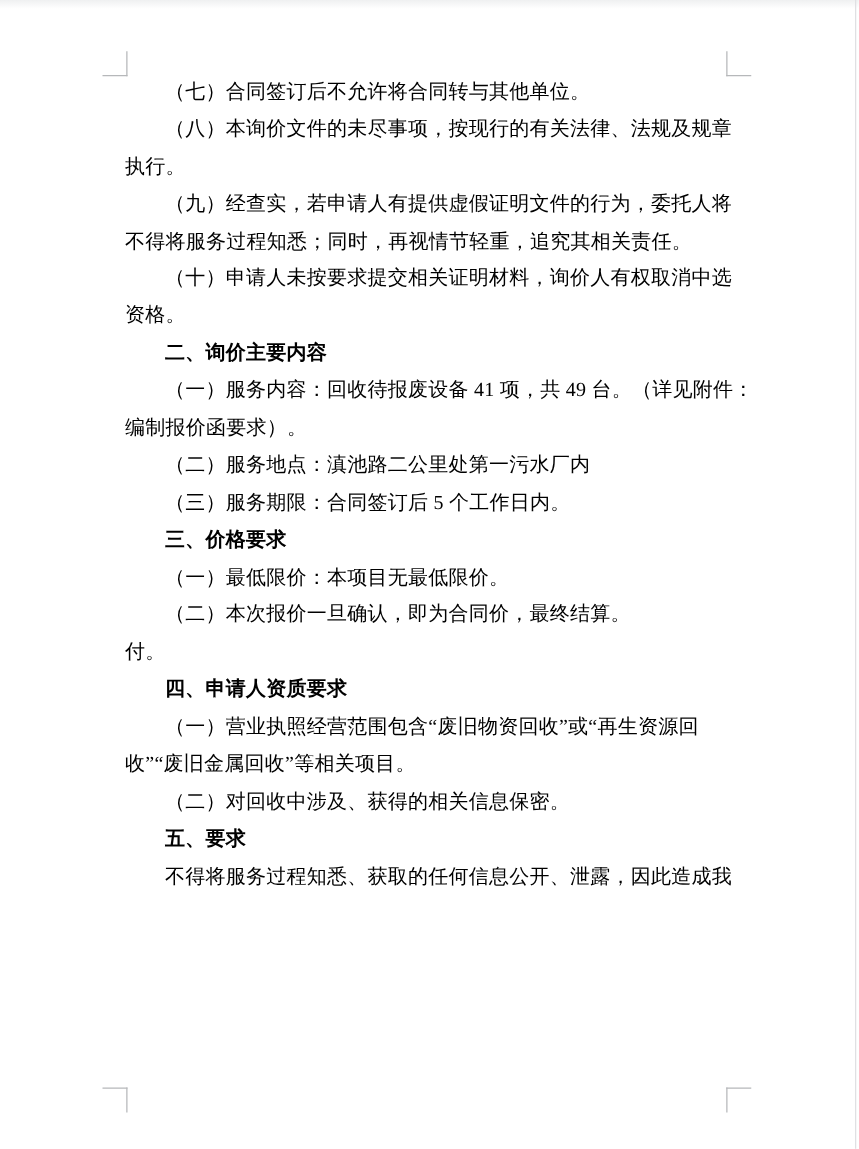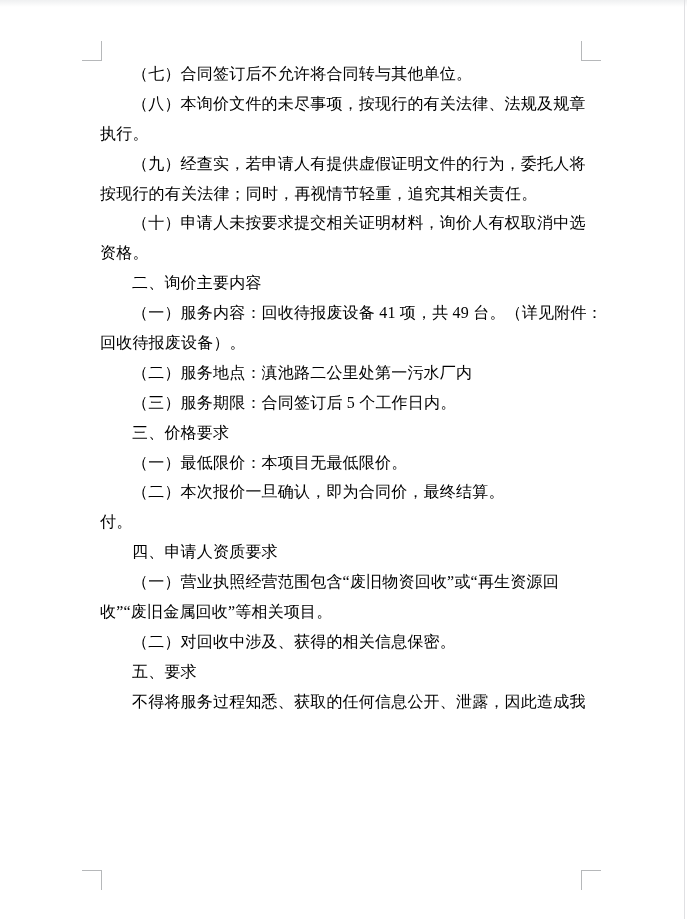--- a/index.html
+++ b/index.html
@@ -39,45 +39,45 @@
     color:var(--ink);
   }
   .line{
     height:29.9px;
     line-height:29.9px;
     font-size:16px;
     white-space:nowrap;
     letter-spacing:0.2px;
   }
   .line.indent{text-indent:32px;}
-  .run.bold{font-weight:normal;}
+  .run.bold{font-weight:bold;}
 </style>
 </head>
 <body>
 
 <div class="page">
   <div class="top-fade"></div>
   <div class="right-edge"></div>
 
   <div class="crop tl"></div>
   <div class="crop tr"></div>
   <div class="crop bl"></div>
   <div class="crop br"></div>
 
   <div class="text-block" id="text-block">
       <div class="line indent"><span class="run">（七）合同签订后不允许将合同转与其他单位。</span></div>
       <div class="line indent"><span class="run">（八）本询价文件的未尽事项，按现行的有关法律、法规及规章</span></div>
       <div class="line"><span class="run">执行。</span></div>
       <div class="line indent"><span class="run">（九）经查实，若申请人有提供虚假证明文件的行为，委托人将</span></div>
-      <div class="line"><span class="run">按现行的有关法律；同时，再视情节轻重，追究其相关责任。</span></div>
+      <div class="line"><span class="run">不得将服务过程知悉；同时，再视情节轻重，追究其相关责任。</span></div>
       <div class="line indent"><span class="run">（十）申请人未按要求提交相关证明材料，询价人有权取消中选</span></div>
       <div class="line"><span class="run">资格。</span></div>
       <div class="line indent"><span class="run bold">二、询价主要内容</span></div>
       <div class="line indent"><span class="run">（一）服务内容：回收待报废设备 41 项，共 49 台。（详见附件：</span></div>
-      <div class="line"><span class="run">回收待报废设备）。</span></div>
+      <div class="line"><span class="run">编制报价函要求）。</span></div>
       <div class="line indent"><span class="run">（二）服务地点：滇池路二公里处第一污水厂内</span></div>
       <div class="line indent"><span class="run">（三）服务期限：合同签订后 5 个工作日内。</span></div>
       <div class="line indent"><span class="run bold">三、价格要求</span></div>
       <div class="line indent"><span class="run">（一）最低限价：本项目无最低限价。</span></div>
       <div class="line indent"><span class="run">（二）本次报价一旦确认，即为合同价，最终结算。</span></div>
       <div class="line"><span class="run">付。</span></div>
       <div class="line indent"><span class="run bold">四、申请人资质要求</span></div>
       <div class="line indent"><span class="run">（一）营业执照经营范围包含“废旧物资回收”或“再生资源回</span></div>
       <div class="line"><span class="run">收”“废旧金属回收”等相关项目。</span></div>
       <div class="line indent"><span class="run">（二）对回收中涉及、获得的相关信息保密。</span></div>

